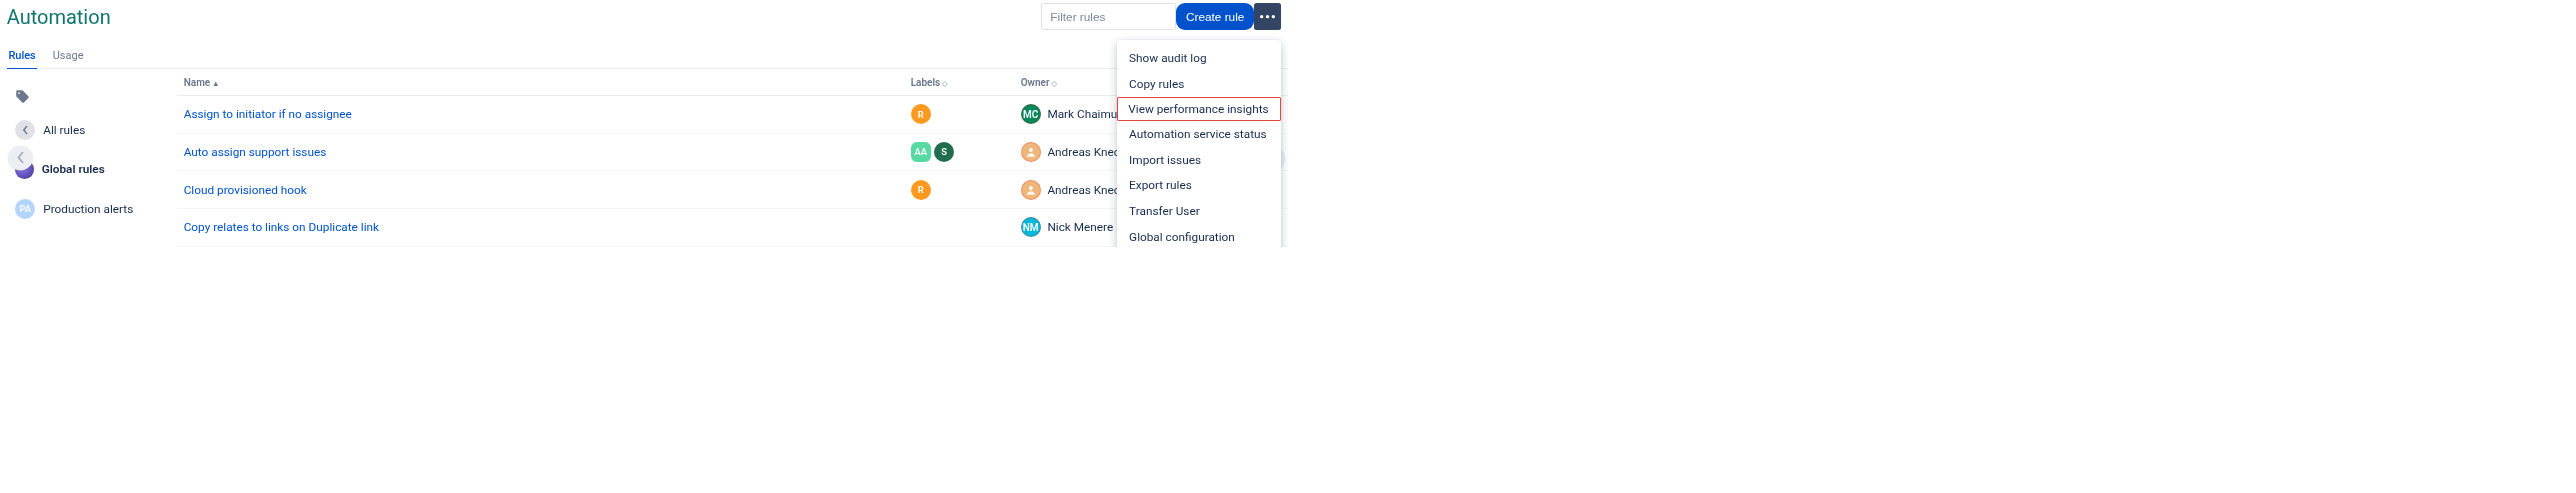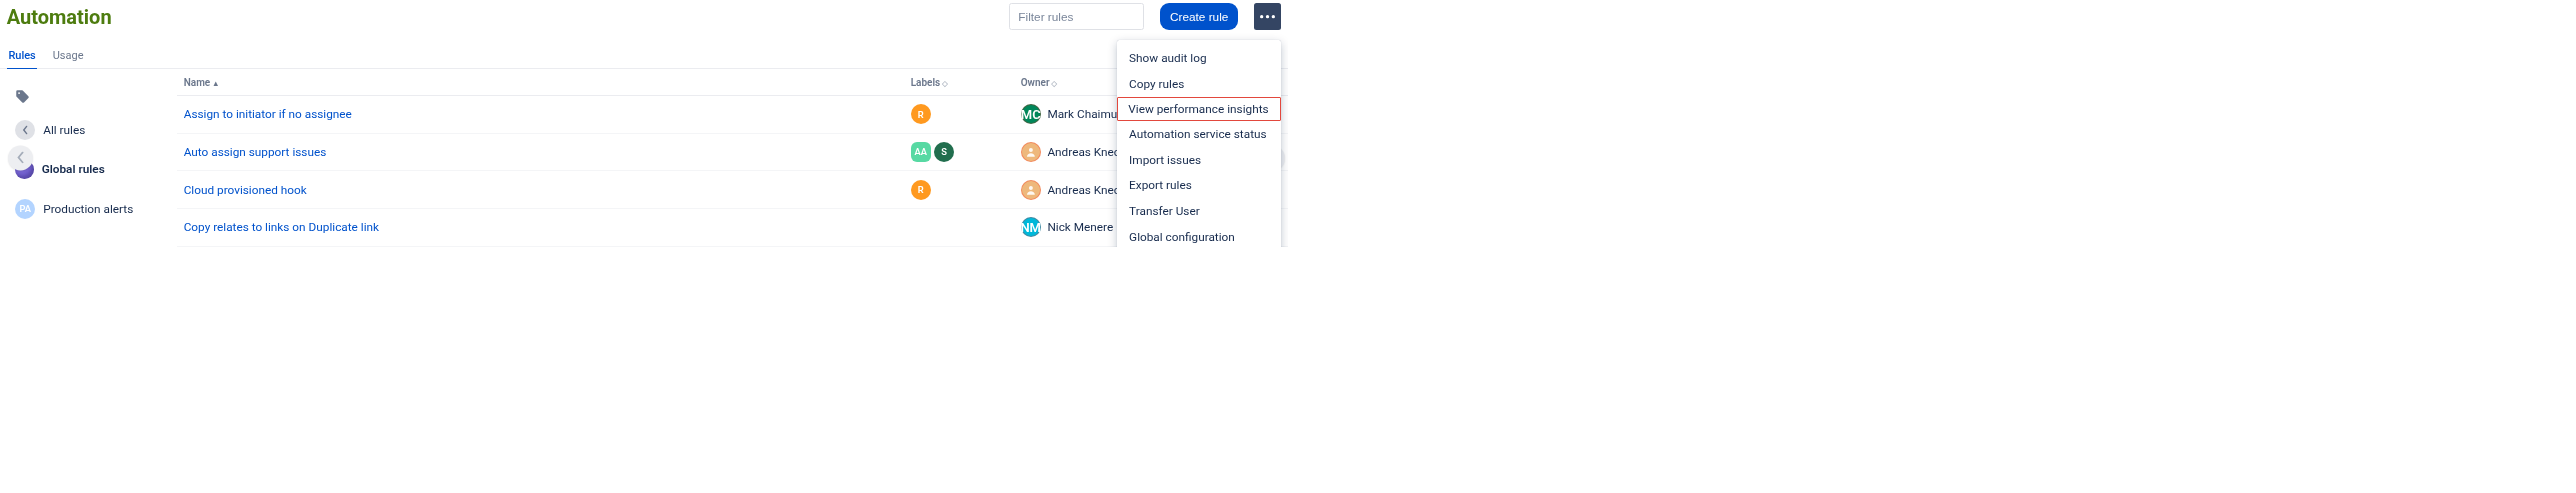--- a/index.html
+++ b/index.html
@@ -14,27 +14,27 @@
     overflow: hidden;
   }
   .header {
     display: flex;
     align-items: center;
     justify-content: space-between;
     padding: 3.4px 6.7px 3.4px 6.7px;
   }
   .page-title {
     font-size: 20px;
-    font-weight: 700;
-    color: #4d7c0f;
+    font-weight: 400;
+    color: #0f766e;
   }
   .header-actions {
     display: flex;
     align-items: center;
-    gap: 16px;
+    gap: 0;
   }
   .filter-input {
     border: 1.7px solid #DFE1E6;
     border-radius: 2.5px;
     padding: 5px 8.4px;
     font-size: 11.8px;
     height: 27px;
     width: 135px;
     color: #172B4D;
   }
@@ -133,21 +133,21 @@
   .labels { display:flex; gap:3.4px; }
   .label-chip {
     width: 20px; height:20px; border-radius:50%;
     display:inline-flex; align-items:center; justify-content:center;
     font-size: 9.3px; font-weight:600; color:#fff;
   }
   .owner-cell { display:flex; align-items:center; gap:6.7px; }
   .avatar {
     width:20px; height:20px; border-radius:50%;
     display:inline-flex; align-items:center; justify-content:center;
-    font-size: 13px; font-weight:600; color:#fff;
+    font-size: 10px; font-weight:600; color:#fff;
     border: 0.8px solid rgba(255,0,0,0.25);
   }
   .proj-cell { display:flex; align-items:center; gap:6.7px; }
   .globe-icon {
     width:18.5px; height:18.5px; border-radius:50%;
     background: radial-gradient(circle at 35% 30%, #8d7be8, #6554C0 60%);
     display:inline-block;
     box-shadow: inset -1.7px -1.7px 3.4px rgba(0,0,0,0.15);
   }
   .carousel {

